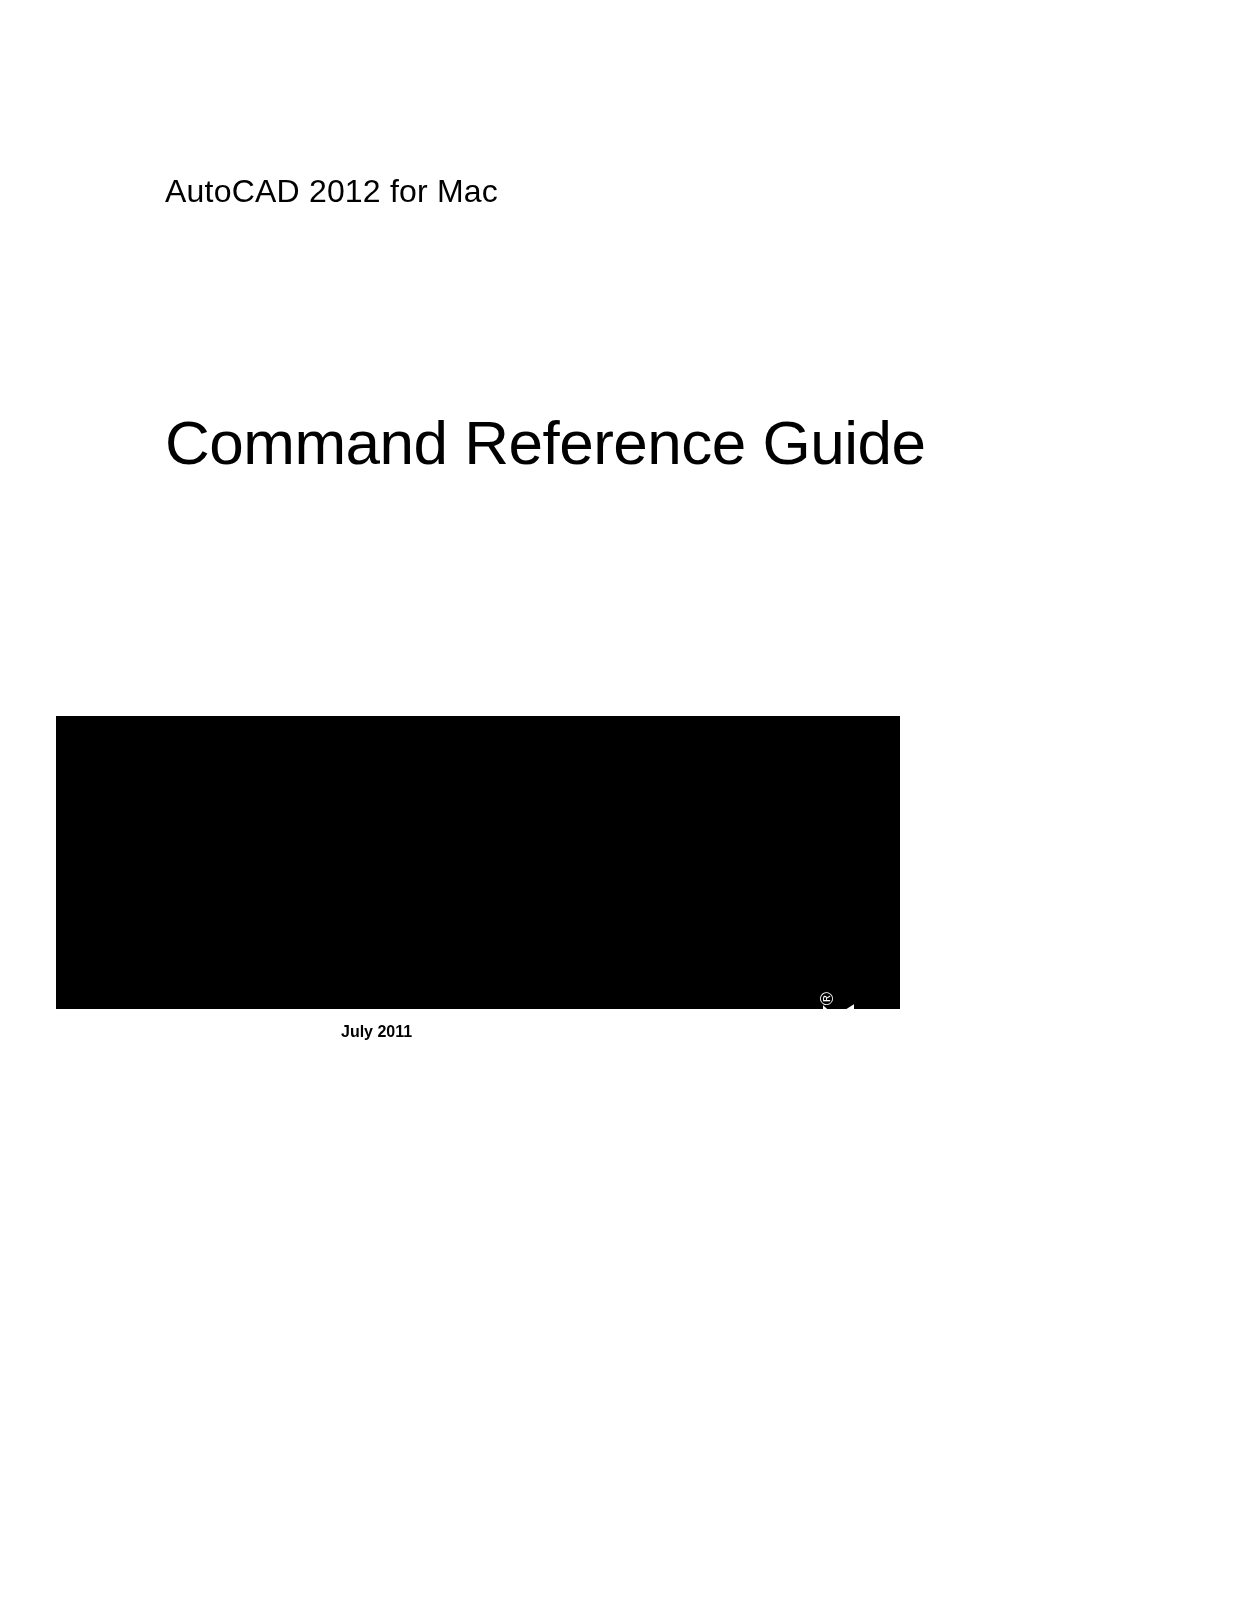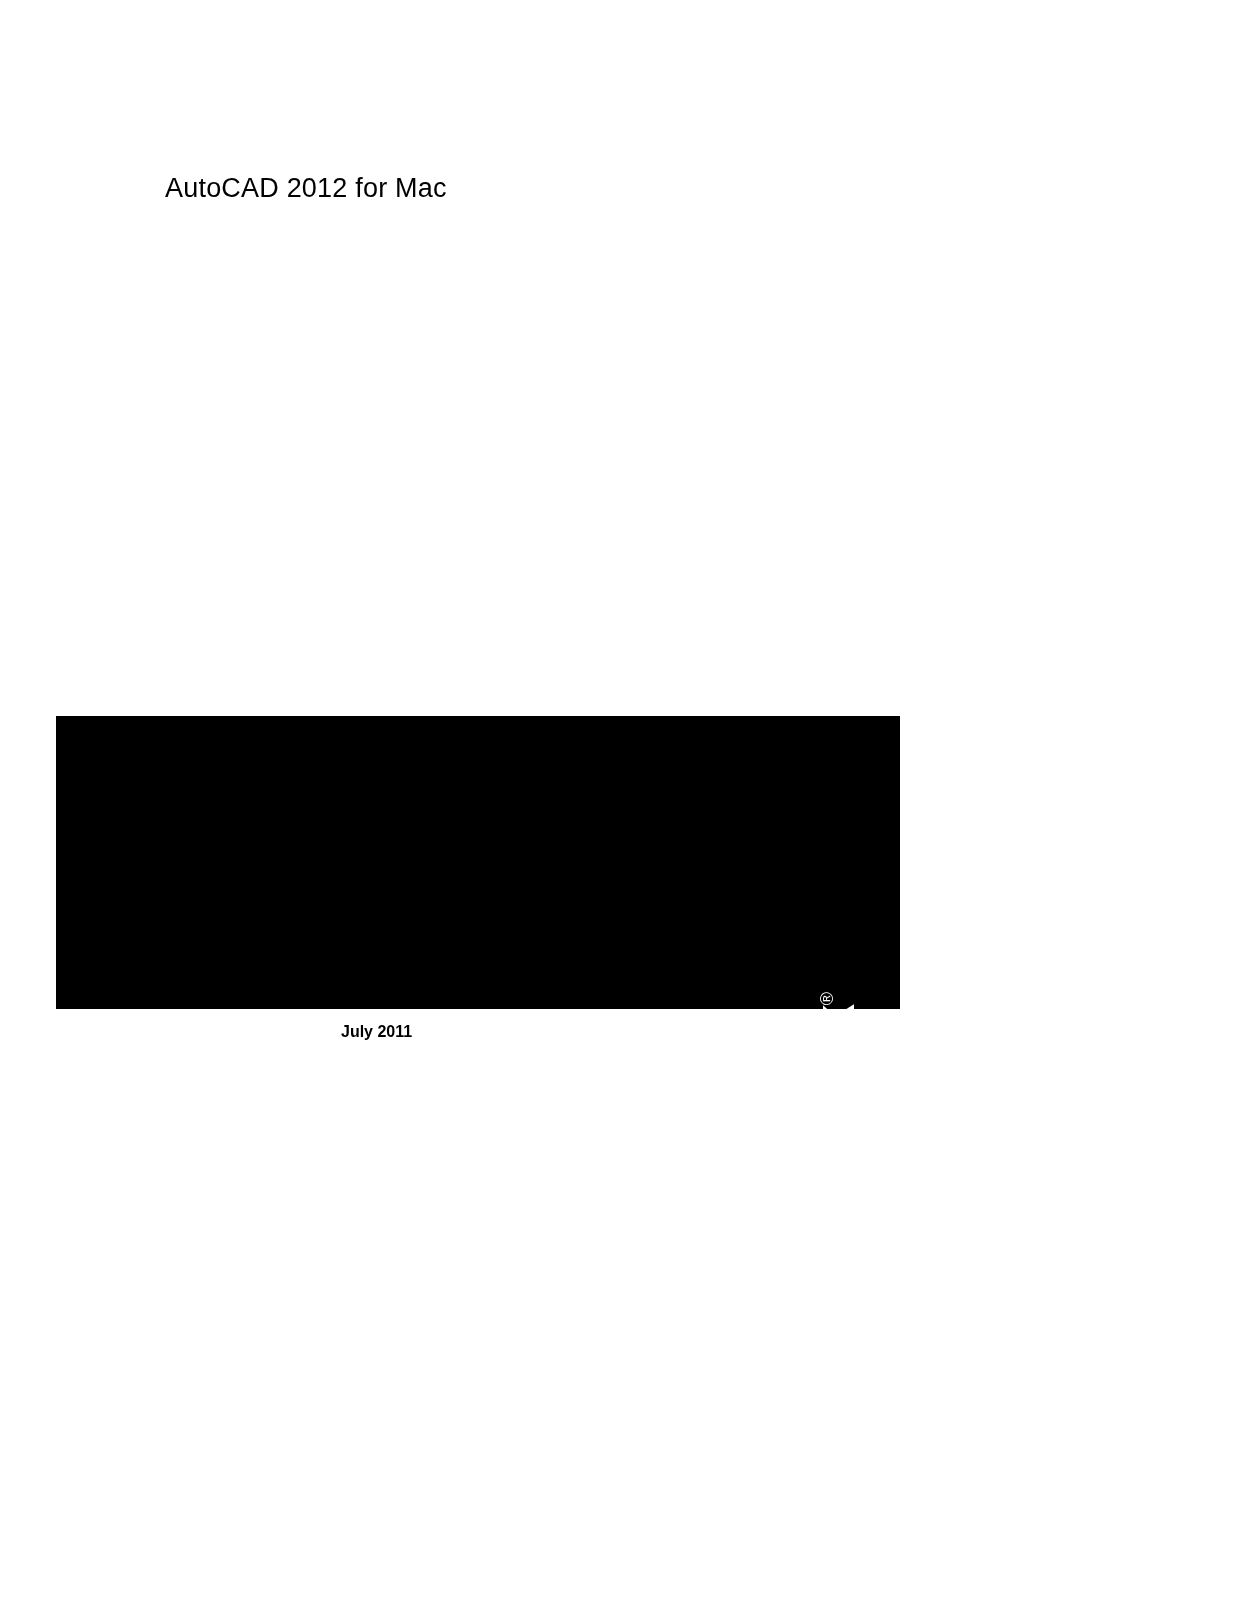--- a/index.html
+++ b/index.html
@@ -16,21 +16,21 @@
     }
     .page {
       width: 100%;
       height: 100%;
       position: relative;
     }
     .product-name {
       position: absolute;
       top: 173px;
       left: 165px;
-      font-size: 27px;
+      font-size: 32px;
       font-weight: 300;
       color: #000000;
       letter-spacing: 0.2px;
     }
     .main-title {
       position: absolute;
       top: 407px;
       left: 165px;
       font-size: 62px;
       font-weight: 300;
@@ -71,19 +71,20 @@
       color: #000000;
       font-family: "Gill Sans", "Gill Sans MT", sans-serif;
       margin-left: 20px;
     }
   </style>
 </head>
 <body>
 
 <div class="page">
   <div class="product-name">AutoCAD 2012 for Mac</div>
+  <div class="main-title">Command Reference Guide</div>
   <div class="logo-bar">
     <div class="logo-text">
       <span>Autodesk</span><span class="registered">®</span>
     </div>
   </div>
   <div class="date-text">July 2011</div>
 </div>
 
 </body></html>

